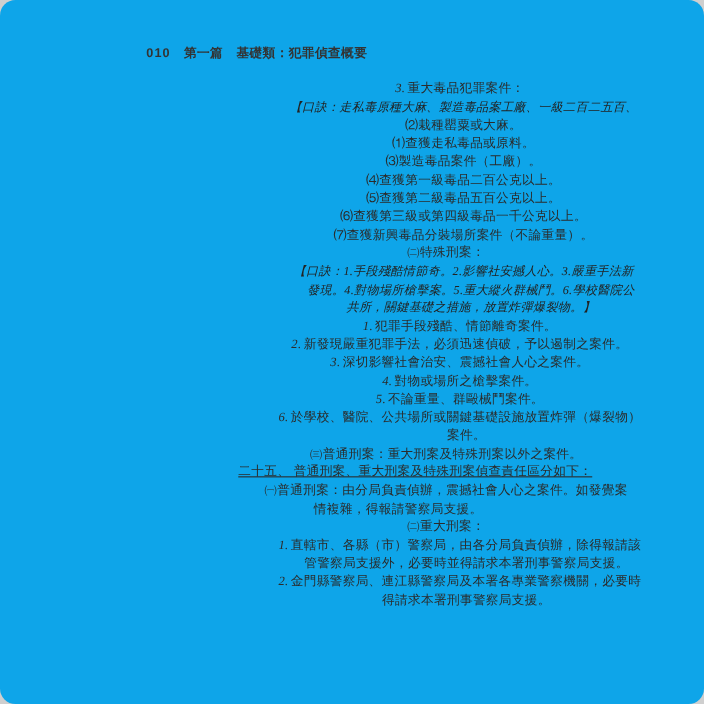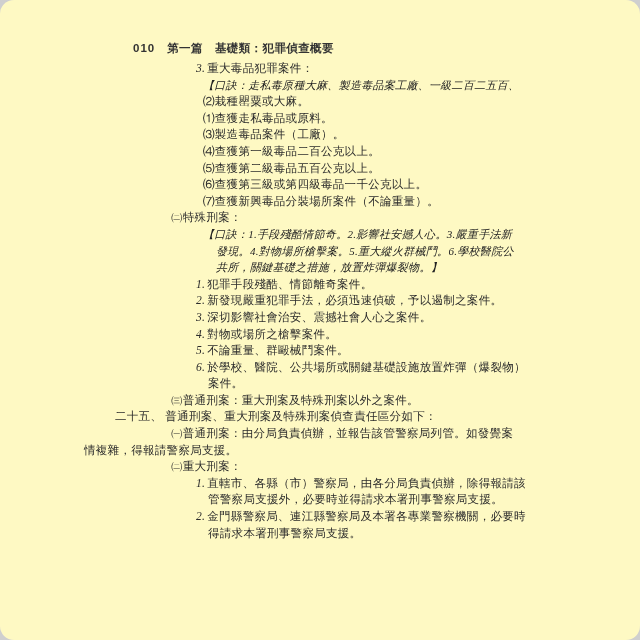--- a/index.html
+++ b/index.html
@@ -4,60 +4,60 @@
 <style>
   html,body{margin:0;padding:0;}
   body{
     width:640px;height:640px;
     background:#cfcfcf;
     font-family:"Liberation Serif","DejaVu Serif",serif;
   }
   .page{
     position:relative;
     width:640px;height:640px;
-    background:#fef9c3;
+    background:#0ea5e9;
     border-radius:14px;
     overflow:hidden;
     color:#2a2a2a;
   }
   .page-header{
     position:absolute;
     top:41px;left:133px;
     font-family:"Liberation Sans","DejaVu Sans",sans-serif;
     font-size:11.5px;
     font-weight:700;
     color:#333;
     letter-spacing:0.4px;
     white-space:nowrap;
   }
   .page-header .pgnum{margin-right:12px;letter-spacing:1px;}
   .page-header .section{margin-right:12px;}
   .doc-body{
     position:absolute;
-    top:60px;left:0;right:0;
+    top:73px;left:0;right:0;text-align:center;
   }
   .line{
     height:16.6px;
     line-height:16.6px;
     font-size:11.5px;
     letter-spacing:0.3px;
     white-space:nowrap;
     color:#2b2b2b;
   }
   .line .marker{
     font-style:italic;
     margin-right:2px;
   }
   .kai{
     font-style:italic;
     font-size:11px;
     color:#222;
   }
   
-  .in-a{margin-left:115px;}  
+  .in-a{margin-left:115px;text-decoration:underline;}  
   .in-b{margin-left:171px;}  
   .in-c{margin-left:196px;}  
   .in-d{margin-left:203px;}  
   .in-e{margin-left:208px;}  
   .in-f{margin-left:216px;}  
   .in-g{margin-left:84px;}  
 </style>
 </head>
 <body>
 
@@ -81,21 +81,21 @@
       <div class="line in-f kai"><span>共所，關鍵基礎之措施，放置炸彈爆裂物。】</span></div>
       <div class="line in-c"><span class="marker">1.</span><span>犯罪手段殘酷、情節離奇案件。</span></div>
       <div class="line in-c"><span class="marker">2.</span><span>新發現嚴重犯罪手法，必須迅速偵破，予以遏制之案件。</span></div>
       <div class="line in-c"><span class="marker">3.</span><span>深切影響社會治安、震撼社會人心之案件。</span></div>
       <div class="line in-c"><span class="marker">4.</span><span>對物或場所之槍擊案件。</span></div>
       <div class="line in-c"><span class="marker">5.</span><span>不論重量、群毆械鬥案件。</span></div>
       <div class="line in-c"><span class="marker">6.</span><span>於學校、醫院、公共場所或關鍵基礎設施放置炸彈（爆裂物）</span></div>
       <div class="line in-e"><span>案件。</span></div>
       <div class="line in-b"><span>㈢普通刑案：重大刑案及特殊刑案以外之案件。</span></div>
       <div class="line in-a"><span>二十五、 普通刑案、重大刑案及特殊刑案偵查責任區分如下：</span></div>
-      <div class="line in-b"><span>㈠普通刑案：由分局負責偵辦，並報告該管警察局列管。如發覺案</span></div>
+      <div class="line in-b"><span>㈠普通刑案：由分局負責偵辦，震撼社會人心之案件。如發覺案</span></div>
       <div class="line in-g"><span>情複雜，得報請警察局支援。</span></div>
       <div class="line in-b"><span>㈡重大刑案：</span></div>
       <div class="line in-c"><span class="marker">1.</span><span>直轄市、各縣（市）警察局，由各分局負責偵辦，除得報請該</span></div>
       <div class="line in-e"><span>管警察局支援外，必要時並得請求本署刑事警察局支援。</span></div>
       <div class="line in-c"><span class="marker">2.</span><span>金門縣警察局、連江縣警察局及本署各專業警察機關，必要時</span></div>
       <div class="line in-e"><span>得請求本署刑事警察局支援。</span></div>
     </div>
 </div>
 
 </body></html>

